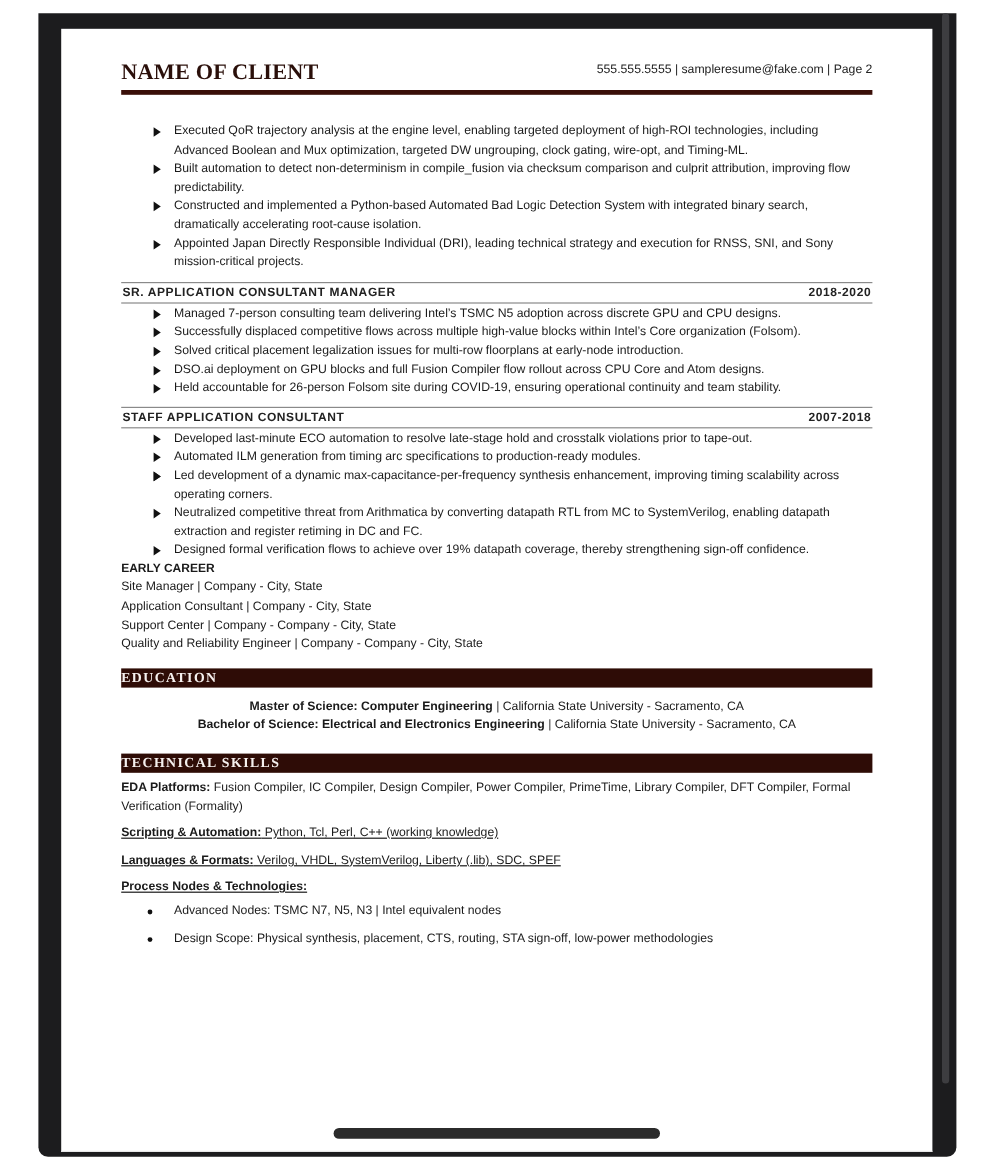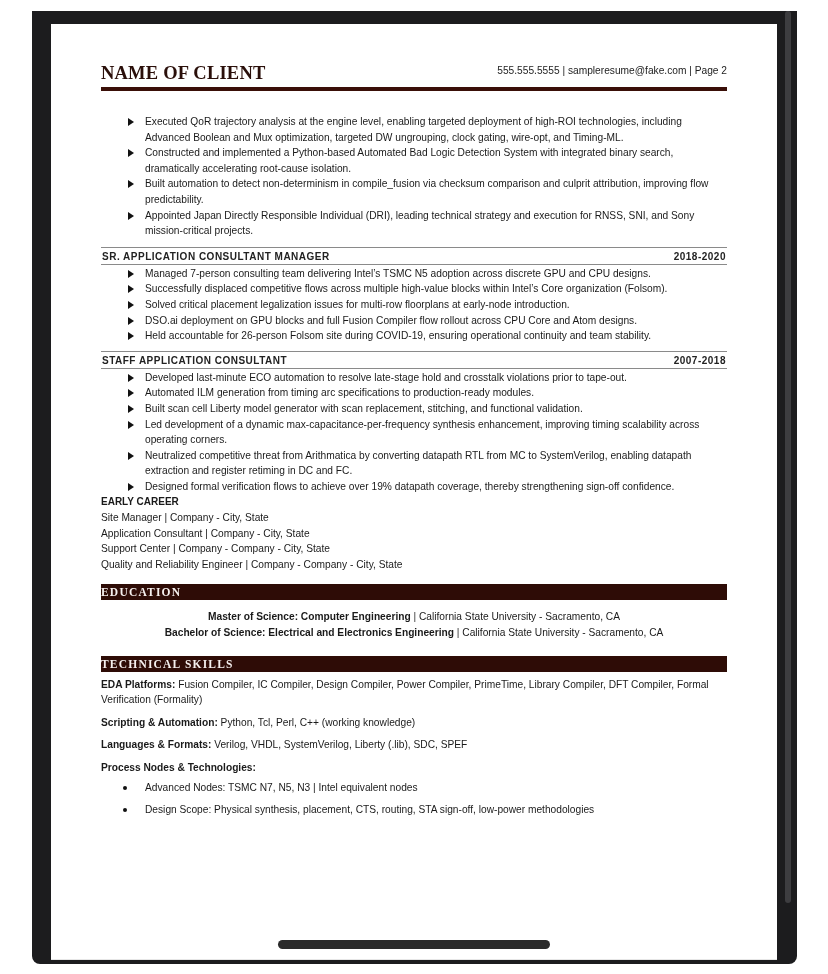--- a/index.html
+++ b/index.html
@@ -16,21 +16,21 @@
     }
     .scrollbar-thumb {
       position: absolute; left: 785px; top: 11px; width: 6px; height: 892px;
       background: #3d3d40; border-radius: 3px;
     }
     .home-indicator {
       position: absolute; left: 278px; top: 940px; width: 272px; height: 9px;
       background: #2b2b2b; border-radius: 5px;
     }
 
-    .doc { position: absolute; left: 101px; top: 56px; width: 626px; font-size: 10.2px; line-height: 15.6px; }
+    .doc { position: absolute; left: 101px; top: 44px; width: 626px; font-size: 10.2px; line-height: 15.6px; }
 
     .head-row { display: flex; justify-content: space-between; align-items: flex-end; height: 26px; }
     .client-name { font-family: "Liberation Serif", serif; font-weight: bold; font-size: 18.5px; color: #2a0f0a; letter-spacing: 0.2px; }
     .contact { font-size: 10.2px; color: #222; padding-bottom: 3px; }
     .head-rule { height: 4px; background: #3a0f08; margin-top: 5px; }
 
     ul.tri { list-style: none; }
     ul.tri li { position: relative; padding-left: 44px; }
     ul.tri li .tri-icon {
       position: absolute; left: 27px; top: 4px; width: 0; height: 0;
@@ -56,21 +56,21 @@
       font-family: "Liberation Serif", serif; font-weight: bold; font-size: 11.5px;
       letter-spacing: 1.2px; height: 16px; line-height: 16px;
     }
     .bar-edu { margin-top: 12px; }
     .edu { text-align: center; margin-top: 9px; }
     .edu b { font-weight: bold; }
     .bar-skills { margin-top: 15px; }
 
     .skills { margin-top: 5px; }
     .skill-line { margin-top: 0; }
-    .skill-gap { margin-top: 7px; }
+    .skill-gap { margin-top: 7px; text-decoration: underline; }
     ul.dot { list-style: none; margin-top: 4px; }
     ul.dot li { position: relative; padding-left: 44px; margin-bottom: 7px; }
     ul.dot li .dot-icon {
       position: absolute; left: 22px; top: 6px; width: 4px; height: 4px; border-radius: 50%; background: #111;
     }
     .sep { color: #333; }
   </style>
 </head>
 <body>
 
@@ -81,22 +81,22 @@
 
 <div class="doc">
   <div class="head-row">
     <span class="client-name">NAME OF CLIENT</span>
     <span class="contact">555.555.5555 | sampleresume@fake.com | Page 2</span>
   </div>
   <div class="head-rule"></div>
 
   <ul class="tri intro-list">
     <li><span class="tri-icon"></span><span>Executed QoR trajectory analysis at the engine level, enabling targeted deployment of high-ROI technologies, including Advanced Boolean and Mux optimization, targeted DW ungrouping, clock gating, wire-opt, and Timing-ML.</span></li>
+    <li><span class="tri-icon"></span><span>Built automation to detect non-determinism in compile_fusion via checksum comparison and culprit attribution, improving flow predictability.</span></li>
     <li><span class="tri-icon"></span><span>Constructed and implemented a Python-based Automated Bad Logic Detection System with integrated binary search, dramatically accelerating root-cause isolation.</span></li>
-    <li><span class="tri-icon"></span><span>Built automation to detect non-determinism in compile_fusion via checksum comparison and culprit attribution, improving flow predictability.</span></li>
     <li><span class="tri-icon"></span><span>Appointed Japan Directly Responsible Individual (DRI), leading technical strategy and execution for RNSS, SNI, and Sony mission-critical projects.</span></li>
   </ul>
 
   <div class="role role-1">
     <span>SR. APPLICATION CONSULTANT MANAGER</span>
     <span>2018-2020</span>
   </div>
   <ul class="tri role-list">
     <li><span class="tri-icon"></span><span>Managed 7-person consulting team delivering Intel’s TSMC N5 adoption across discrete GPU and CPU designs.</span></li>
     <li><span class="tri-icon"></span><span>Successfully displaced competitive flows across multiple high-value blocks within Intel’s Core organization (Folsom).</span></li>
@@ -105,21 +105,21 @@
     <li><span class="tri-icon"></span><span>Held accountable for 26-person Folsom site during COVID-19, ensuring operational continuity and team stability.</span></li>
   </ul>
 
   <div class="role role-2">
     <span>STAFF APPLICATION CONSULTANT</span>
     <span>2007-2018</span>
   </div>
   <ul class="tri role-list">
     <li><span class="tri-icon"></span><span>Developed last-minute ECO automation to resolve late-stage hold and crosstalk violations prior to tape-out.</span></li>
     <li><span class="tri-icon"></span><span>Automated ILM generation from timing arc specifications to production-ready modules.</span></li>
-    <li><span class="tri-icon"></span><span>Built scan cell Liberty model generator with scan replacement, stitching, and functional validation.</span></li>
+    <li><span class="tri-icon"></span></li>
     <li><span class="tri-icon"></span><span>Led development of a dynamic max-capacitance-per-frequency synthesis enhancement, improving timing scalability across operating corners.</span></li>
     <li><span class="tri-icon"></span><span>Neutralized competitive threat from Arithmatica by converting datapath RTL from MC to SystemVerilog, enabling datapath extraction and register retiming in DC and FC.</span></li>
     <li><span class="tri-icon"></span><span>Designed formal verification flows to achieve over 19% datapath coverage, thereby strengthening sign-off confidence.</span></li>
   </ul>
 
   <div class="early">
     <div class="early-title">EARLY CAREER</div>
     <div>Site Manager | Company - City, State</div>
     <div>Application Consultant | Company - City, State</div>
     <div>Support Center | Company - Company - City, State</div>

